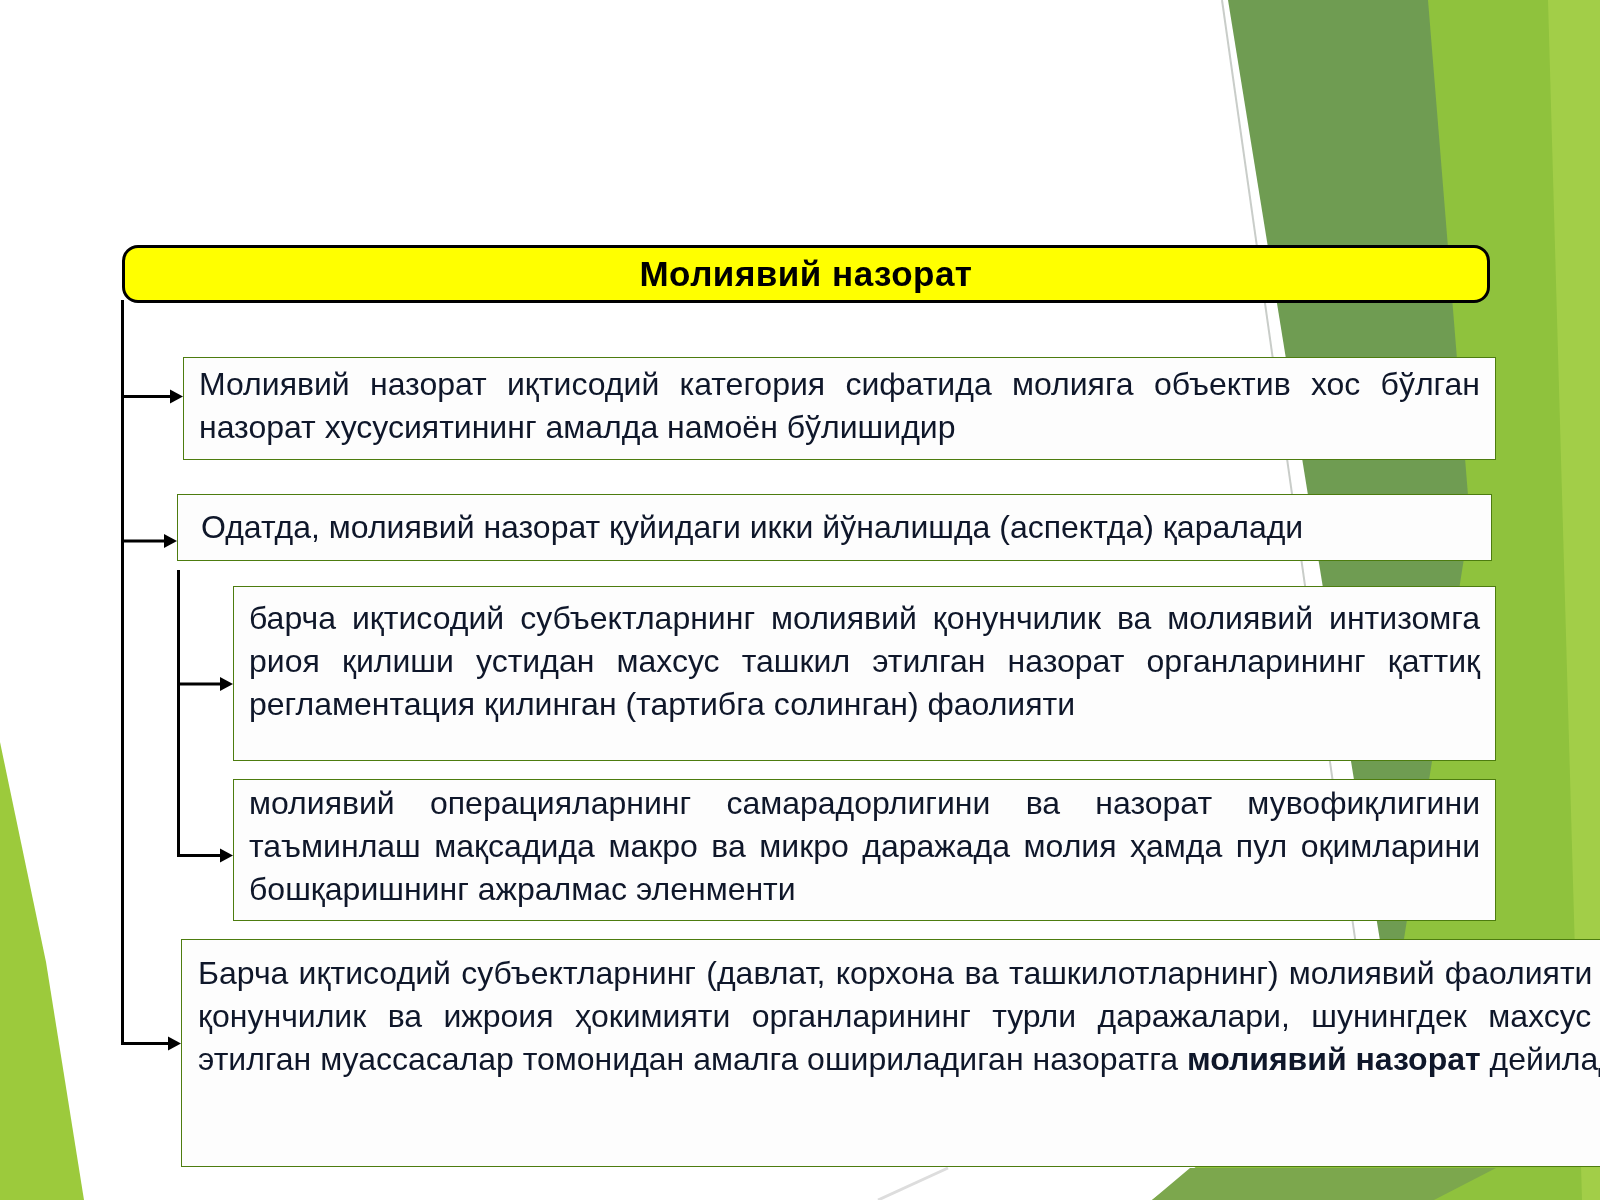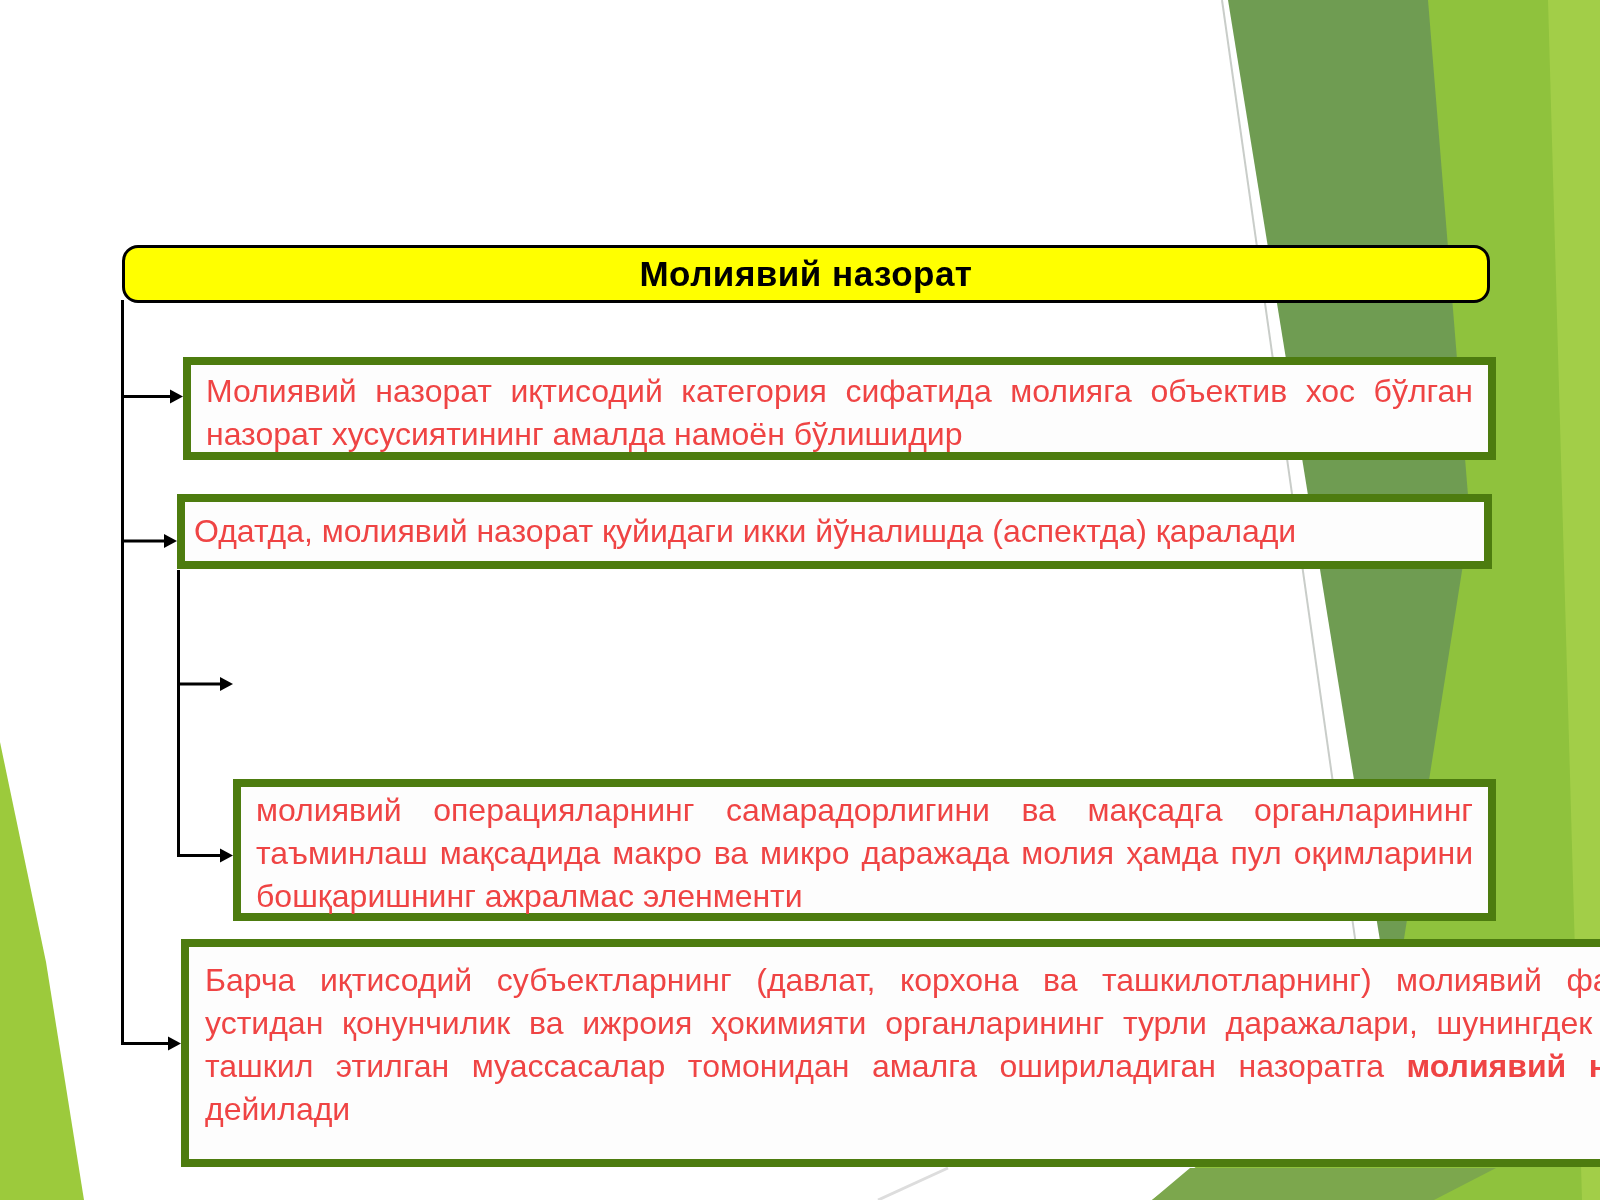--- a/index.html
+++ b/index.html
@@ -12,29 +12,29 @@
 
   .title-bar {
     position:absolute; left:122px; top:245px; width:1368px; height:58px;
     background:#FFFF00; border:3px solid #000; border-radius:16px;
     box-sizing:border-box; display:flex; align-items:center; justify-content:center;
     z-index:3;
   }
   .title-bar span { font-weight:bold; font-size:35px; color:#000; letter-spacing:0.5px; }
 
   .tbox {
-    position:absolute; background:#FDFDFD; border:8px solid #4d7c0f;
-    box-sizing:border-box; color:#ef4444; font-size:32px; line-height:43px;
+    position:absolute; background:#FDFDFD; border:1px solid #4d7c0f;
+    box-sizing:border-box; color:#0f172a; font-size:32px; line-height:43px;
     z-index:3;
   }
   .tbox p { margin:0; text-align:justify; }
   .tbox p.single { text-align:left; }
 
   .box-definition { left:183px; top:357px; width:1313px; height:103px; padding:5px 15px; }
-  .box-aspects    { left:177px; top:494px; width:1315px; height:75px;  padding:0 9px;
+  .box-aspects    { left:177px; top:494px; width:1315px; height:67px;  padding:0 23px;
                     display:flex; align-items:center; }
   .box-aspect1    { left:233px; top:586px; width:1263px; height:175px; padding:10px 15px; }
   .box-aspect2    { left:233px; top:779px; width:1263px; height:142px; padding:2px 15px; }
   .box-conclusion { left:181px; top:939px; width:1557px; height:228px; padding:12px 16px; }
 
   .bold-inline { font-weight:bold; }
 </style>
 </head>
 <body>
 
@@ -74,22 +74,25 @@
   </div>
 
   <div class="tbox box-definition">
     <p>Молиявий назорат иқтисодий категория сифатида молияга объектив хос бўлган назорат хусусиятининг амалда намоён бўлишидир</p>
   </div>
 
   <div class="tbox box-aspects">
     <p class="single">Одатда, молиявий назорат қуйидаги икки йўналишда (аспектда) қаралади</p>
   </div>
 
+  <div class="tbox box-aspect1">
+    <p>барча иқтисодий субъектларнинг молиявий қонунчилик ва молиявий интизомга риоя қилиши устидан махсус ташкил этилган назорат органларининг қаттиқ регламентация қилинган (тартибга солинган) фаолияти</p>
+  </div>
 
   <div class="tbox box-aspect2">
-    <p>молиявий операцияларнинг самарадорлигини ва мақсадга органларининг таъминлаш мақсадида макро ва микро даражада молия ҳамда пул оқимларини бошқаришнинг ажралмас эленменти</p>
+    <p>молиявий операцияларнинг самарадорлигини ва назорат мувофиқлигини таъминлаш мақсадида макро ва микро даражада молия ҳамда пул оқимларини бошқаришнинг ажралмас эленменти</p>
   </div>
 
   <div class="tbox box-conclusion">
     <p><span>Барча иқтисодий субъектларнинг (давлат, корхона ва ташкилотларнинг) молиявий фаолияти устидан қонунчилик ва ижроия ҳокимияти органларининг турли даражалари, шунингдек махсус ташкил этилган муассасалар томонидан амалга ошириладиган назоратга </span><span class="bold-inline">молиявий назорат</span><span> дейилади</span></p>
   </div>
 
 </div>
 
 </body></html>

